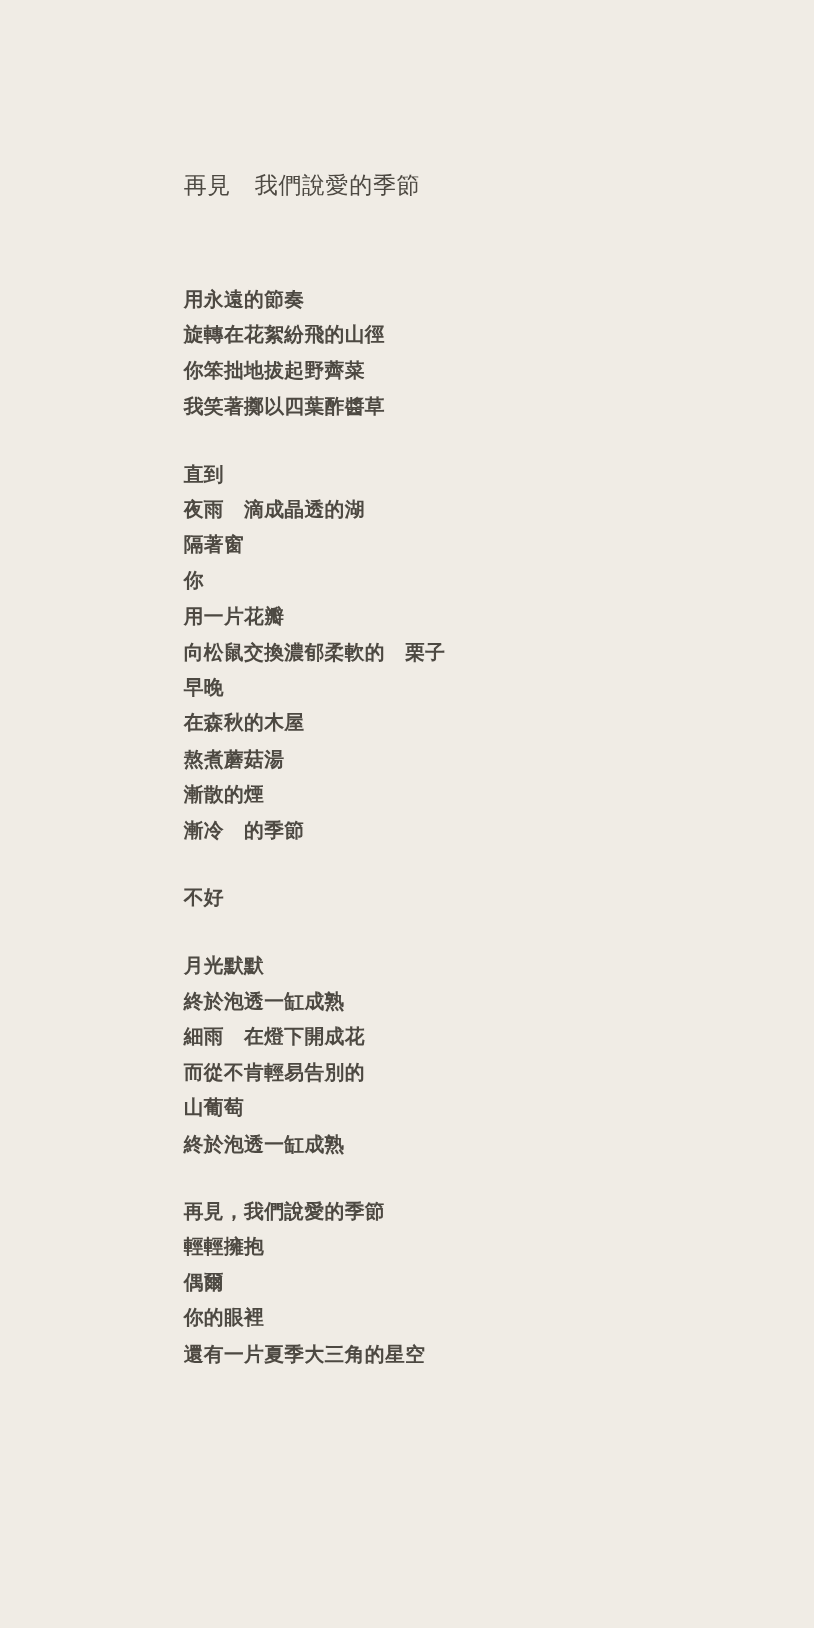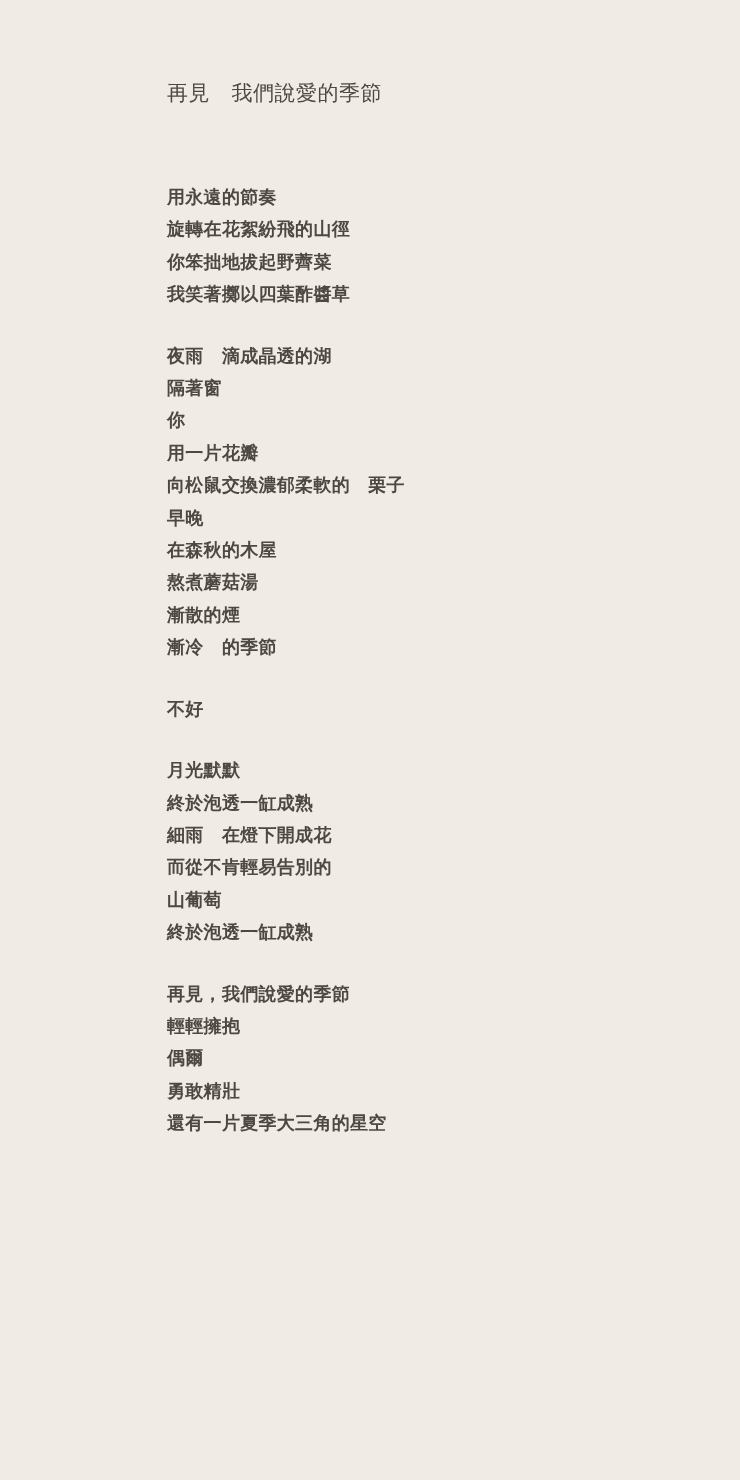--- a/index.html
+++ b/index.html
@@ -11,21 +11,22 @@
     height: 1480px;
     background: #f0ece5;
     color: #4d4942;
     font-family: "Liberation Serif", "DejaVu Serif", serif;
     overflow: hidden;
   }
   .page {
     box-sizing: border-box;
     width: 740px;
     height: 1224px;
-    padding: 78px 40px 0 167px;
+    padding: 114px 40px 0 167px;
+    margin-top: 39px;
   }
   .poem-title {
     font-size: 21px;
     font-weight: 400;
     line-height: 30px;
     letter-spacing: 0.5px;
     margin: 0 0 73px 0;
   }
   .stanza {
     margin: 0 0 29px 0;
@@ -45,20 +46,21 @@
 <main class="page">
   <h1 class="poem-title">再見　我們說愛的季節</h1>
   <div>
       <div class="stanza">
         <p class="line">用永遠的節奏</p>
         <p class="line">旋轉在花絮紛飛的山徑</p>
         <p class="line">你笨拙地拔起野薺菜</p>
         <p class="line">我笑著擲以四葉酢醬草</p>
       </div>
       <div class="stanza">
+        <p class="line">直到</p>
         <p class="line">夜雨　滴成晶透的湖</p>
         <p class="line">隔著窗</p>
         <p class="line">你</p>
         <p class="line">用一片花瓣</p>
         <p class="line">向松鼠交換濃郁柔軟的　栗子</p>
         <p class="line">早晚</p>
         <p class="line">在森秋的木屋</p>
         <p class="line">熬煮蘑菇湯</p>
         <p class="line">漸散的煙</p>
         <p class="line">漸冷　的季節</p>
@@ -71,17 +73,17 @@
         <p class="line">終於泡透一缸成熟</p>
         <p class="line">細雨　在燈下開成花</p>
         <p class="line">而從不肯輕易告別的</p>
         <p class="line">山葡萄</p>
         <p class="line">終於泡透一缸成熟</p>
       </div>
       <div class="stanza">
         <p class="line">再見，我們說愛的季節</p>
         <p class="line">輕輕擁抱</p>
         <p class="line">偶爾</p>
-        <p class="line">勇敢精壯</p>
+        <p class="line">你的眼裡</p>
         <p class="line">還有一片夏季大三角的星空</p>
       </div>
     </div>
 </main>
 
 </body></html>

